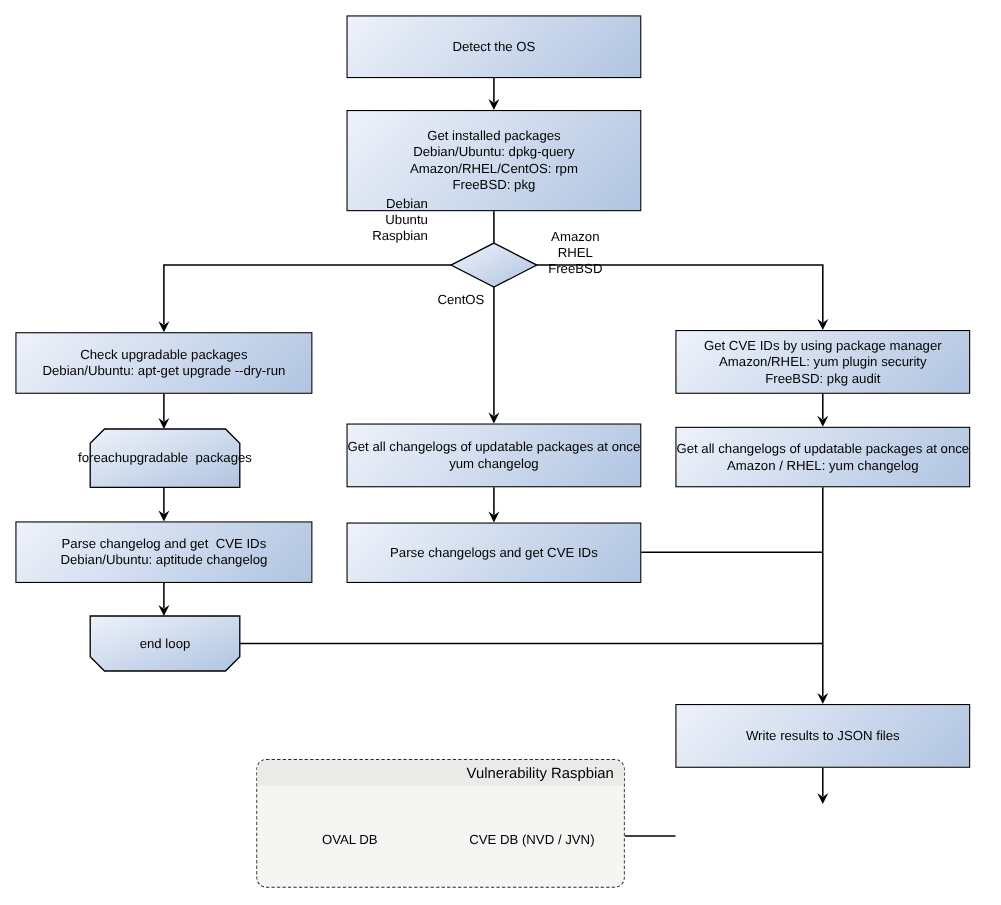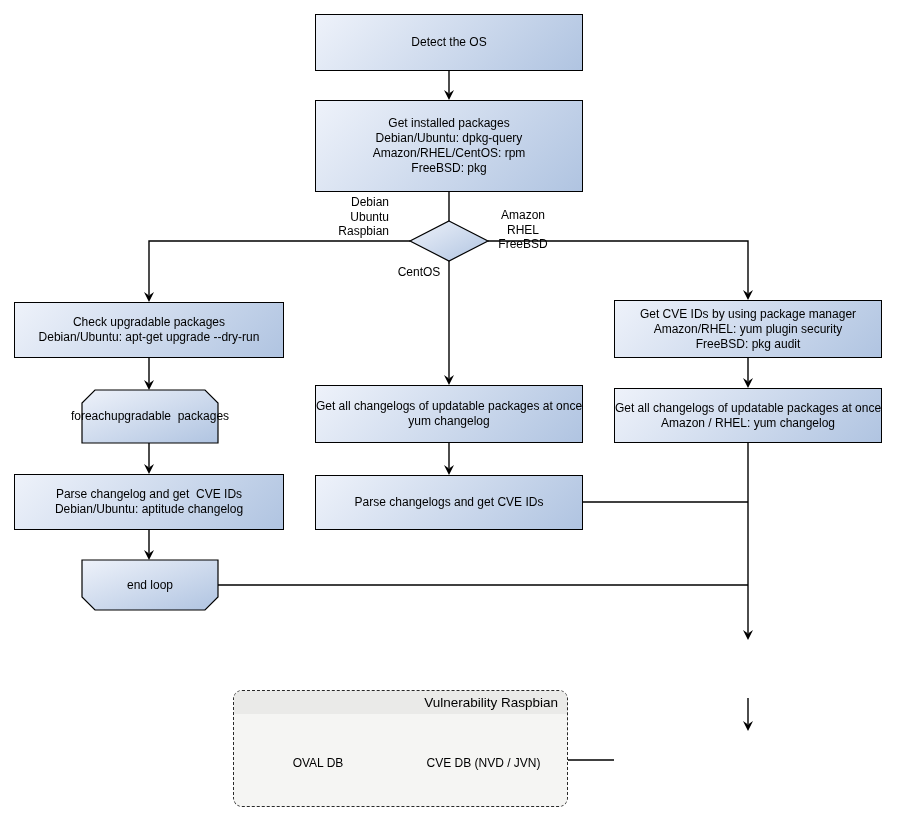--- a/index.html
+++ b/index.html
@@ -196,23 +196,26 @@
       <div class="node-line">Get CVE IDs by using package manager</div>
       <div class="node-line">Amazon/RHEL: yum plugin security</div>
       <div class="node-line">FreeBSD: pkg audit</div>
     </div>
 
   <div class="node" style="left:614px;top:388px;width:268px;height:55px">
       <div class="node-line">Get all changelogs of updatable packages at once</div>
       <div class="node-line">Amazon / RHEL: yum changelog</div>
     </div>
 
-
-
-  <div class="branch-label align-right" style="left:289px;top:195px;width:100px">
+  <div class="node" style="left:614px;top:640px;width:268px;height:58px">
+      <div class="node-line">Write results to JSON files</div>
+    </div>
+
+
+  <div class="branch-label align-right" style="left:289px;top:178px;width:100px">
       <div class="node-line">Debian</div>
       <div class="node-line">Ubuntu</div>
       <div class="node-line">Raspbian</div>
     </div>
 
   <div class="branch-label align-center" style="left:473px;top:208px;width:100px">
       <div class="node-line">Amazon</div>
       <div class="node-line">RHEL</div>
       <div class="node-line">FreeBSD</div>
     </div>

